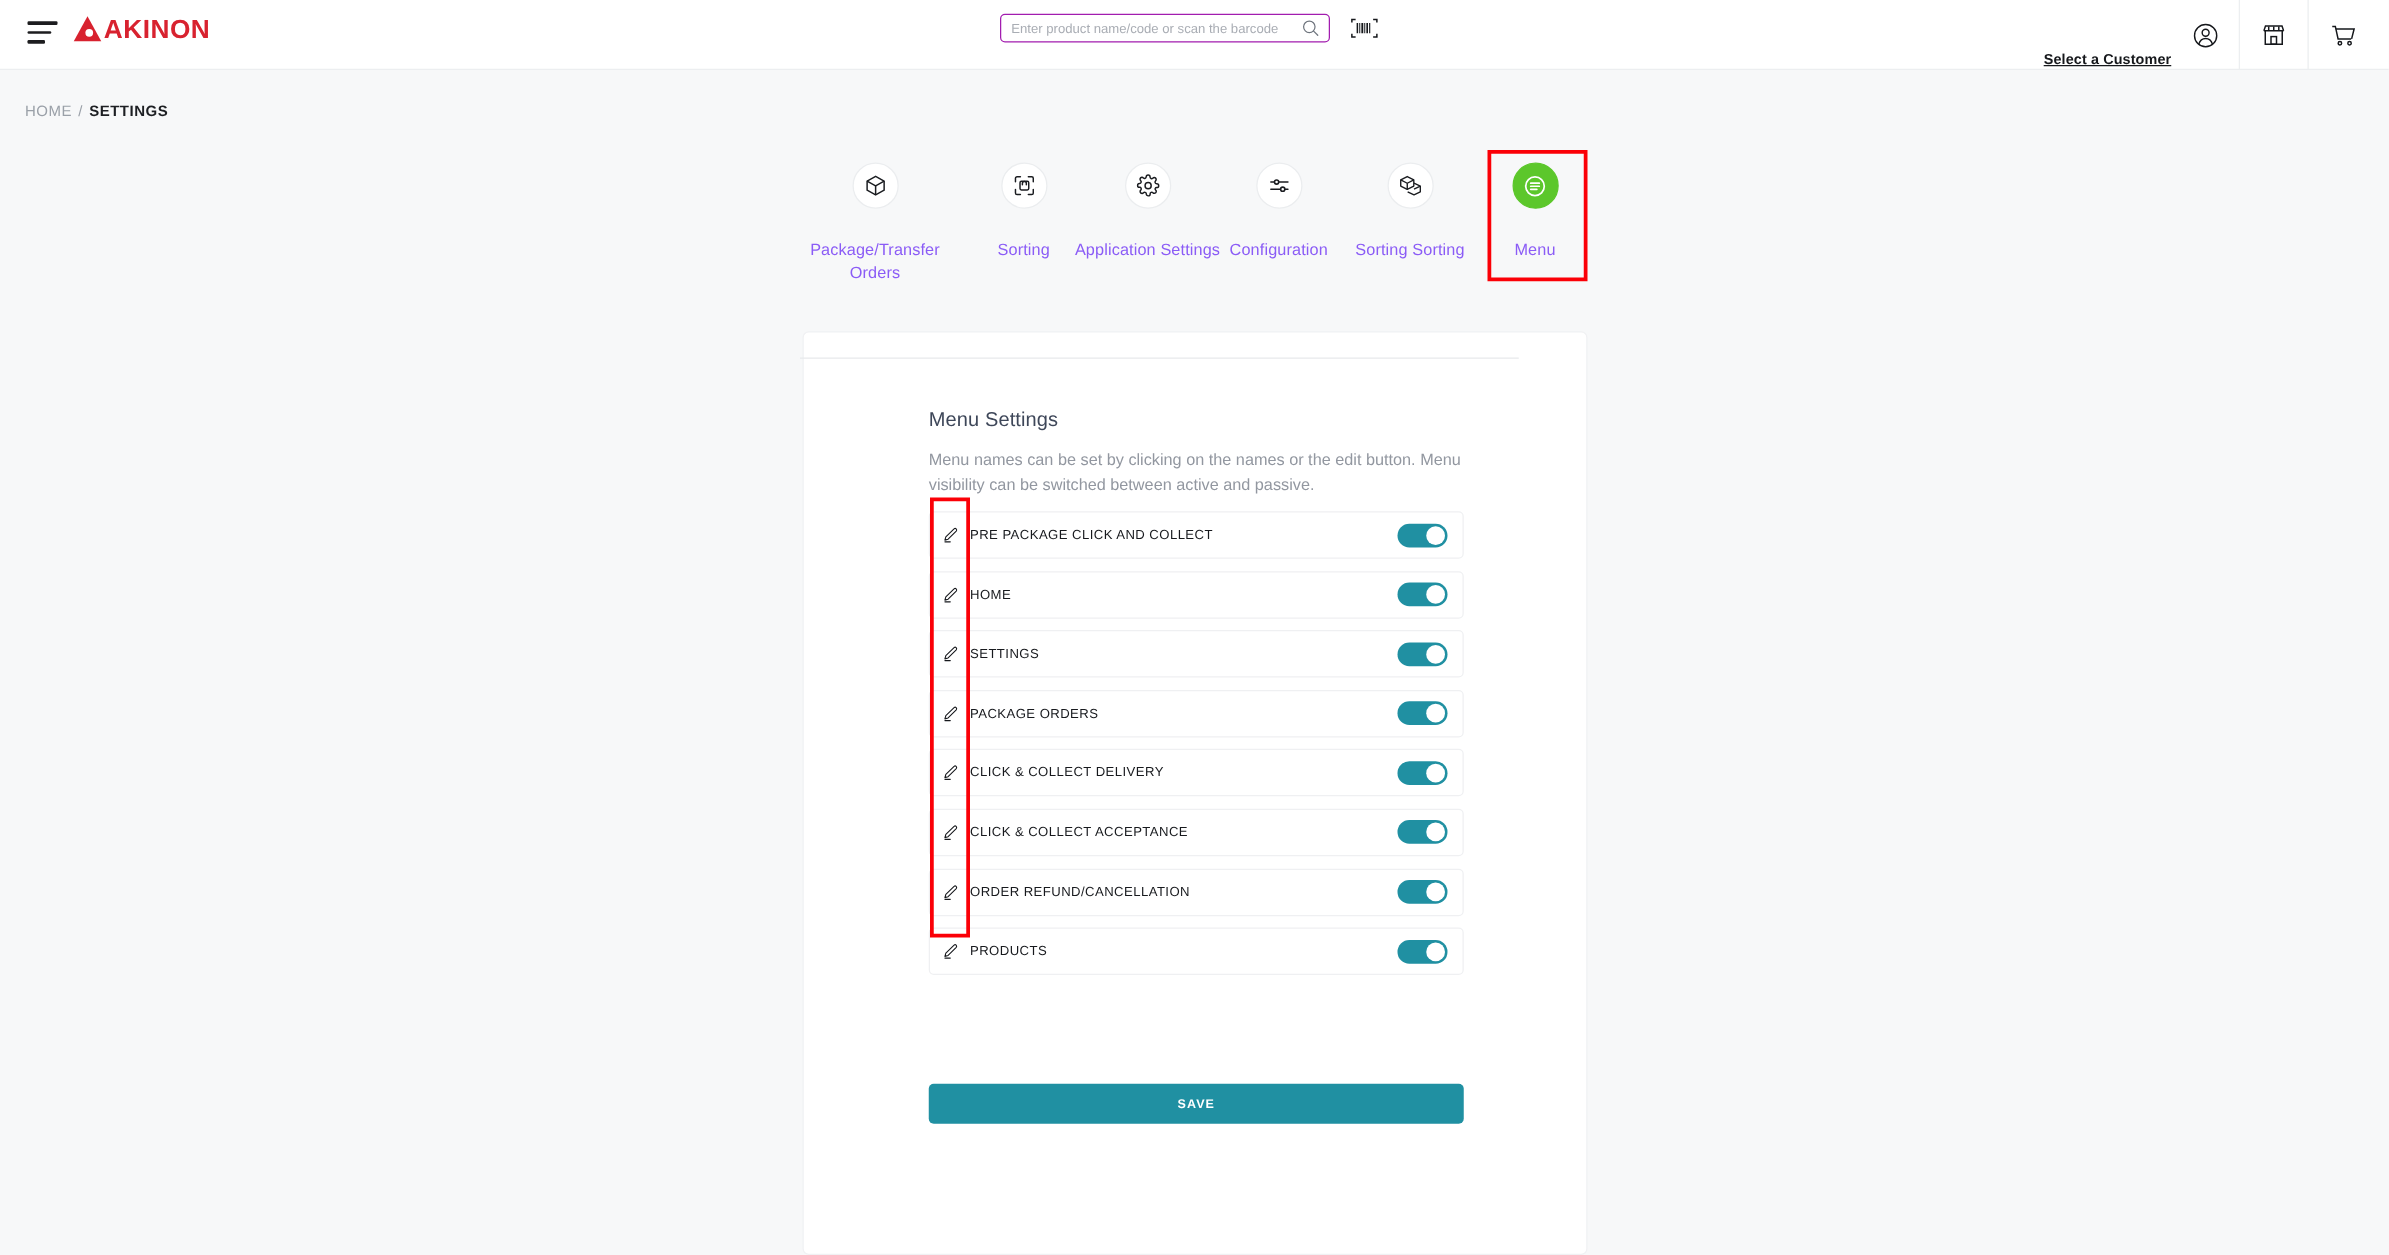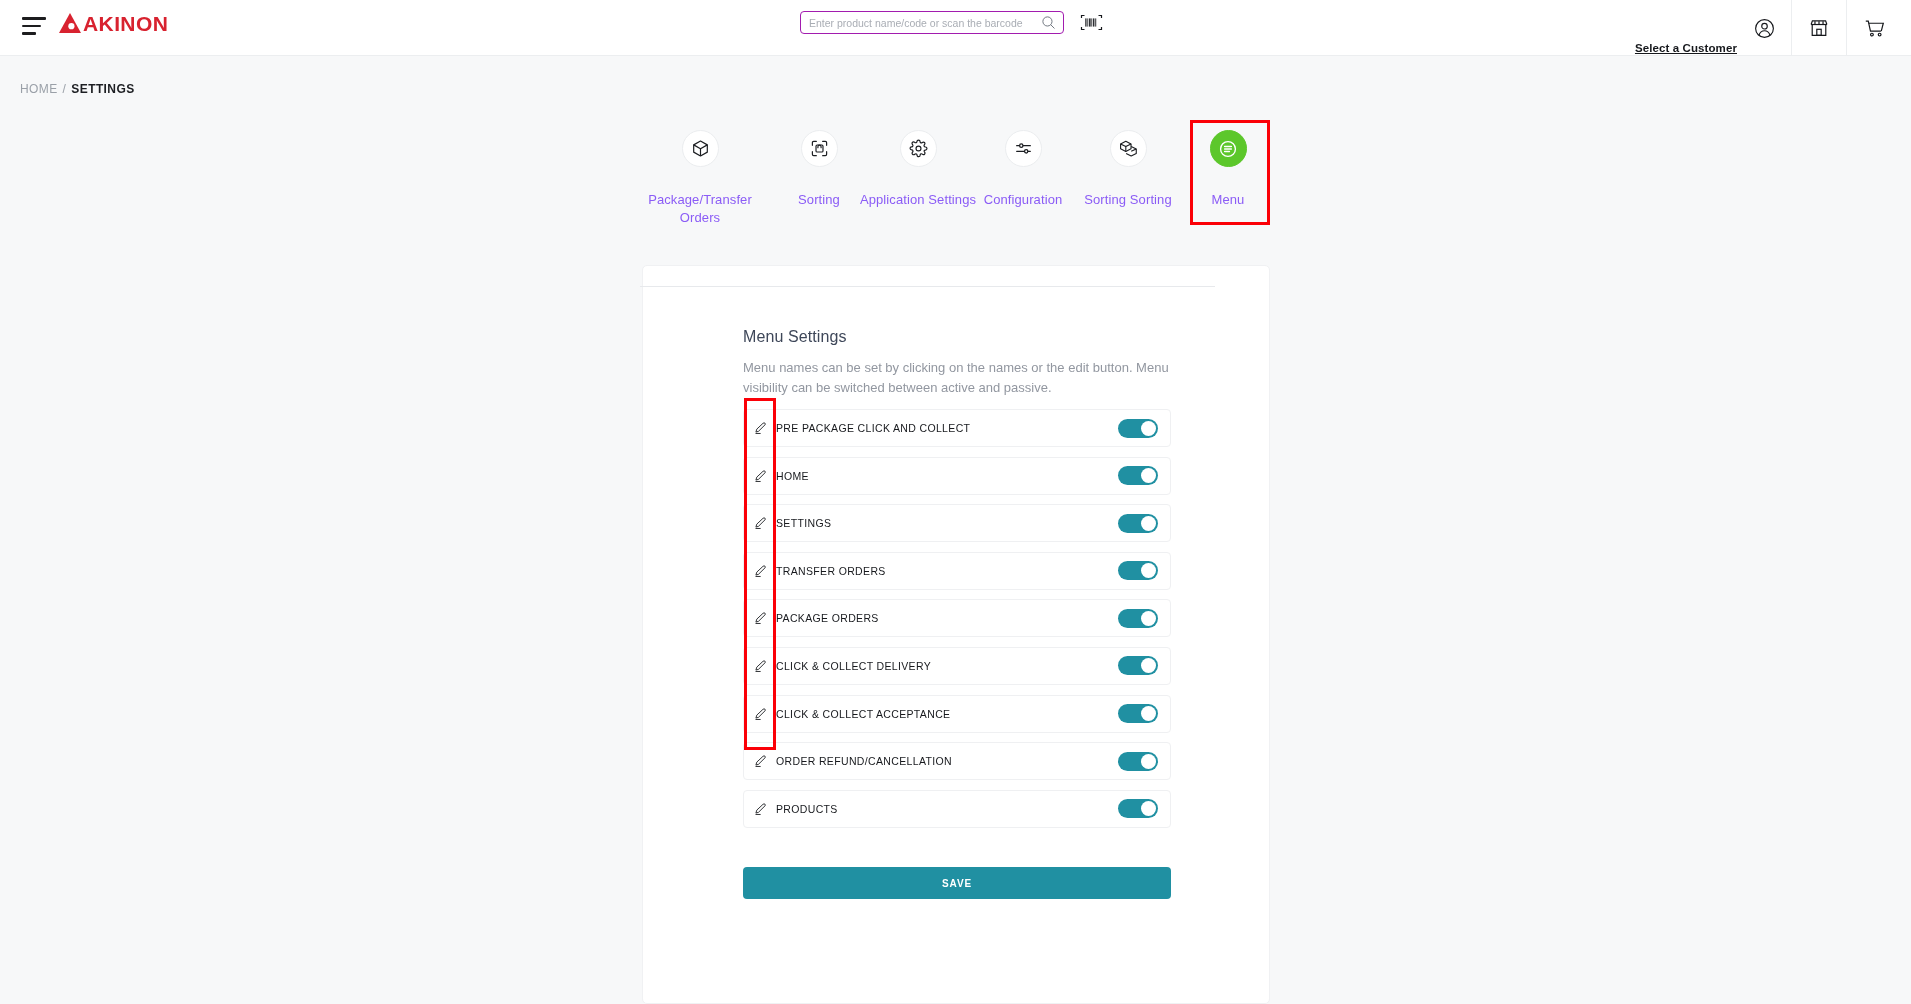--- a/index.html
+++ b/index.html
@@ -384,32 +384,20 @@
         <path d="M17.6 3.6a2.1 2.1 0 0 1 2.96 2.96L9.4 17.7 5 19l1.3-4.4Z"></path>
         <line x1="5" y1="21.4" x2="12.4" y2="21.4"></line>
       </svg>
     </div>
     <div class="row-label">SETTINGS</div>
     <div class="toggle">
       <div class="knob"></div>
     </div>
   </div>
 
-  <div class="row">
-    <div class="row-edit">
-      <svg width="14" height="14" viewBox="0 0 24 24" fill="none" stroke="#16181c" stroke-width="1.5" stroke-linecap="round" stroke-linejoin="round">
-        <path d="M17.6 3.6a2.1 2.1 0 0 1 2.96 2.96L9.4 17.7 5 19l1.3-4.4Z"></path>
-        <line x1="5" y1="21.4" x2="12.4" y2="21.4"></line>
-      </svg>
-    </div>
-    <div class="row-label">TRANSFER ORDERS</div>
-    <div class="toggle">
-      <div class="knob"></div>
-    </div>
-  </div>
 
   <div class="row">
     <div class="row-edit">
       <svg width="14" height="14" viewBox="0 0 24 24" fill="none" stroke="#16181c" stroke-width="1.5" stroke-linecap="round" stroke-linejoin="round">
         <path d="M17.6 3.6a2.1 2.1 0 0 1 2.96 2.96L9.4 17.7 5 19l1.3-4.4Z"></path>
         <line x1="5" y1="21.4" x2="12.4" y2="21.4"></line>
       </svg>
     </div>
     <div class="row-label">PACKAGE ORDERS</div>
     <div class="toggle">

